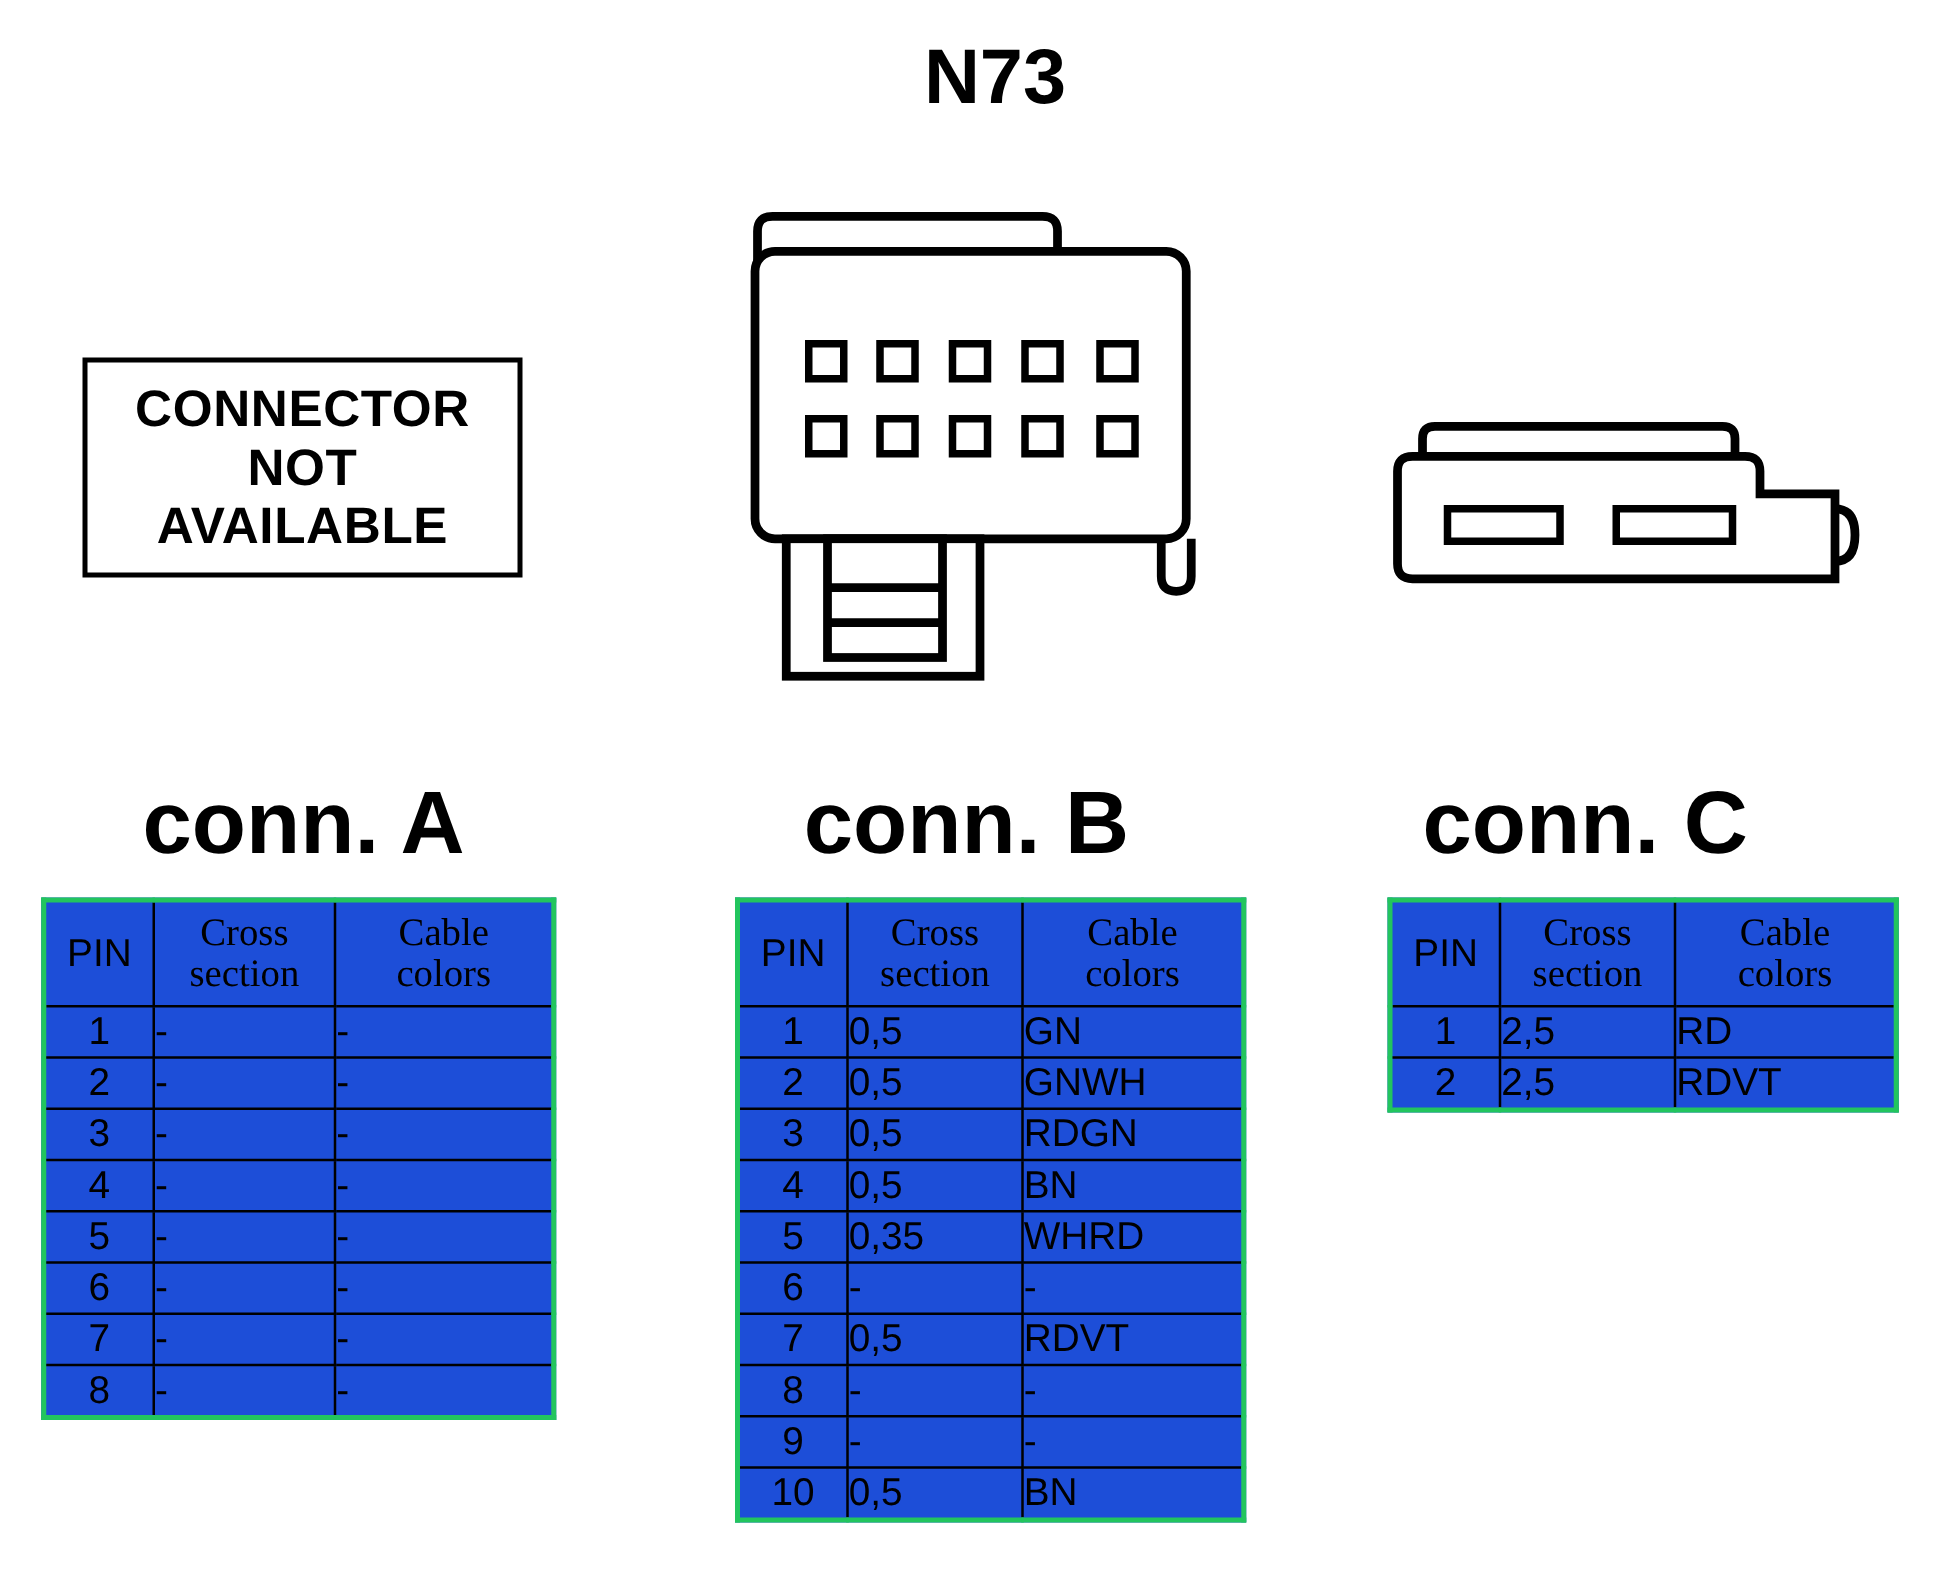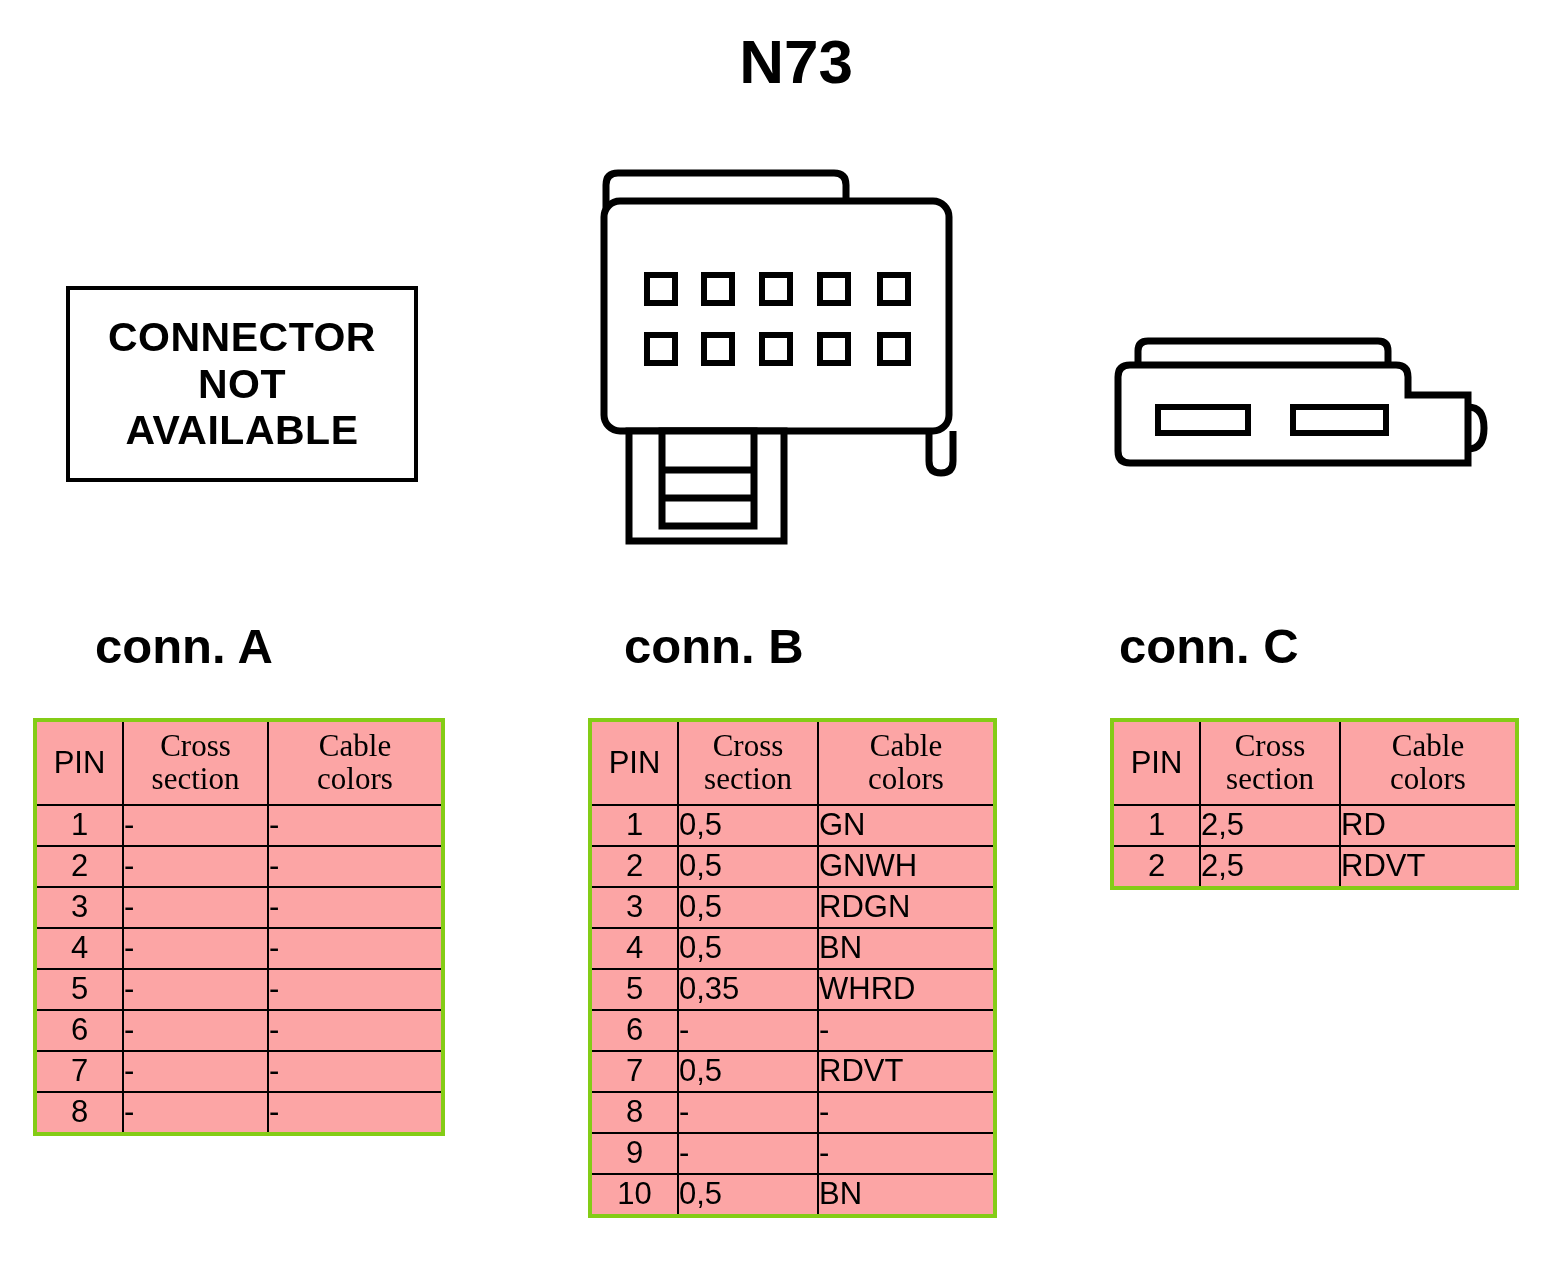--- a/index.html
+++ b/index.html
@@ -27,21 +27,21 @@
     font-weight: bold;
     letter-spacing: 0px;
   }
 
   
   #not-available-box {
     position: absolute;
     left: 66px;
     top: 286px;
     width: 352px;
-    height: 196px;
+    height: 176px;
     border: 4px solid #000;
     box-sizing: border-box;
     display: flex;
     flex-direction: column;
     align-items: center;
     justify-content: center;
     line-height: 1.14;
   }
   #not-available-box .na-line {
     font-size: 41px;
@@ -73,35 +73,36 @@
     left: 1096px;
     top: 315px;
     width: 404px;
     height: 165px;
   }
   #conn-c-drawing svg { display:block; }
 
   
   .conn-heading {
     position: absolute;
-    font-size: 49px;
+    font-size: 71px;
     font-weight: bold;
     white-space: nowrap;
+    margin-left: 19px;
   }
   #conn-a-heading { left: 95px;  top: 618px; }
   #conn-b-heading { left: 624px; top: 618px; }
   #conn-c-heading { left: 1119px;top: 618px; }
 
   
   .pin-table {
     position: absolute;
     border-collapse: collapse;
-    border: 4px solid #84cc16;
+    border: 4px solid #22c55e;
     table-layout: fixed;
-    background: #fca5a5;
+    background: #1d4ed8;
   }
   .pin-table td, .pin-table th {
     border: 2px solid #000;
     font-size: 31px;
     font-weight: normal;
     padding: 0;
     line-height: 1.05;
     vertical-align: middle;
   }
   .pin-table thead th {

